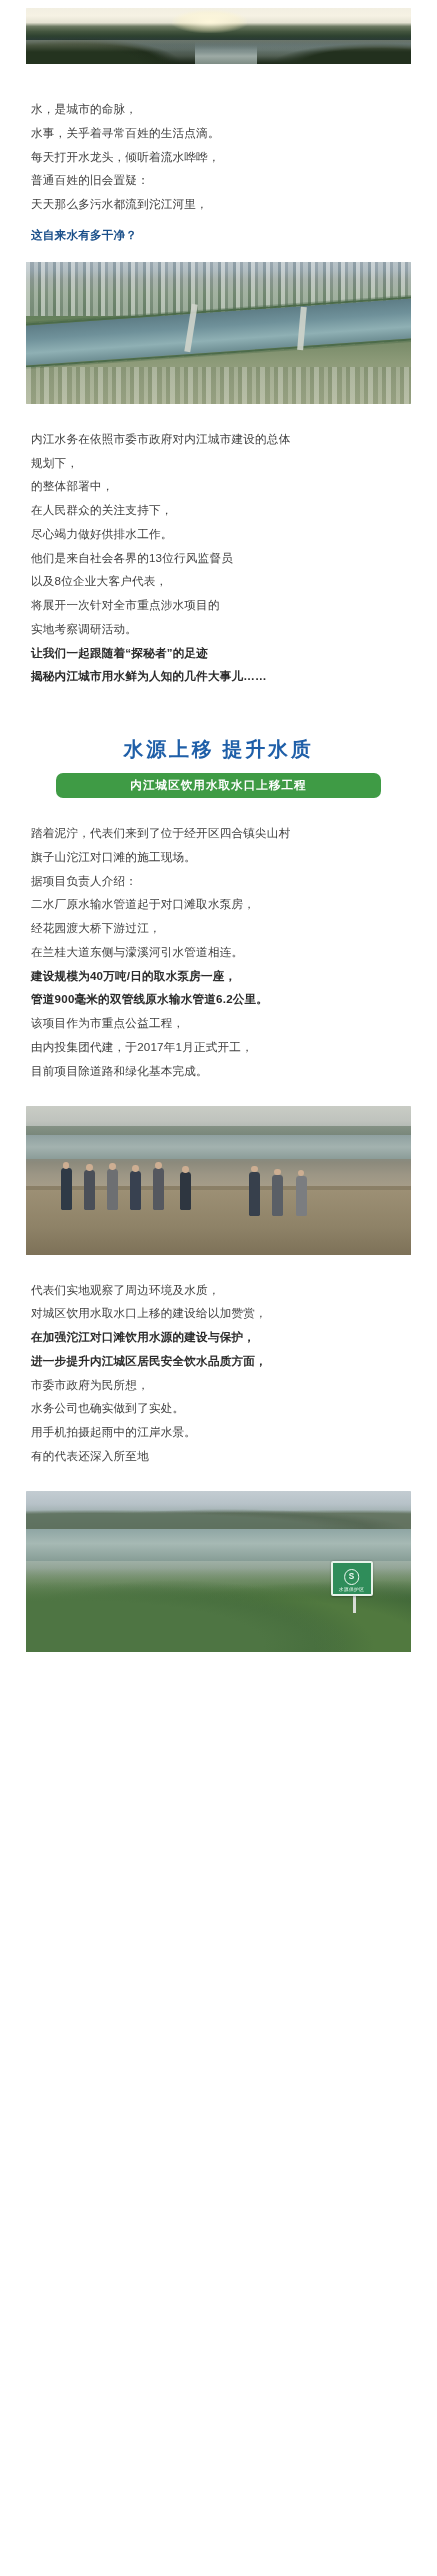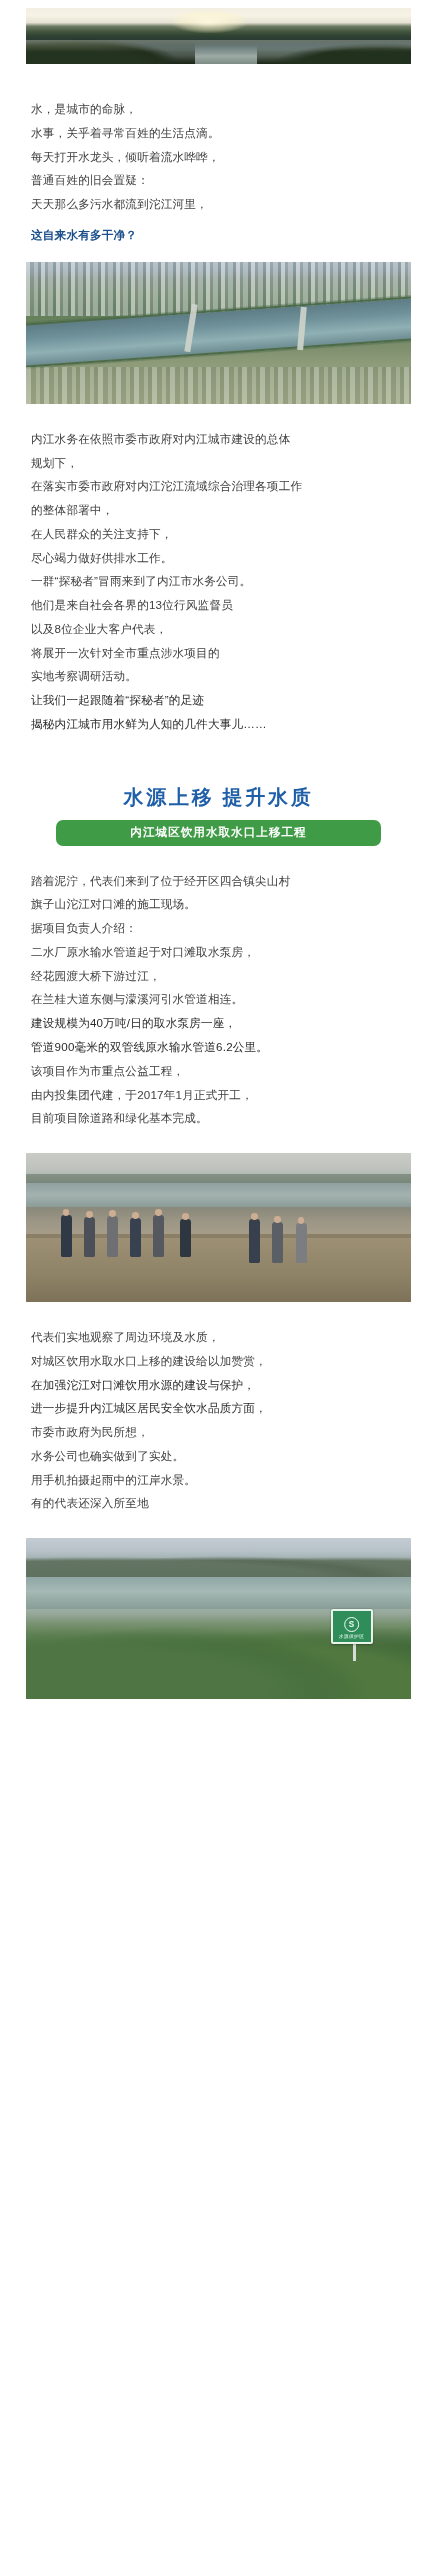--- a/index.html
+++ b/index.html
@@ -37,21 +37,21 @@
   .text-block p {
     margin: 0;
   }
   .text-block p.bold-blue {
     color: #1a4f8a;
     font-weight: bold;
     margin-top: 7px;
   }
   .text-block p.bold-dark {
     color: #2b2b2b;
-    font-weight: normal;
+    font-weight: bold;
   }
 
   
   .photo {
     width: 385px;
     margin: 0 auto;
     display: block;
     position: relative;
     overflow: hidden;
     border-radius: 0.7px;
@@ -409,25 +409,23 @@
     <div class="aerial-bridge"></div>
     <div class="aerial-bridge b2"></div>
     <div class="aerial-buildings2"></div>
   </div>
 
   <div class="spacer-md"></div>
 
   <div class="text-block">
     <p>内江水务在依照市委市政府对内江城市建设的总体</p>
     <p>规划下，</p>
-    <p>在落实市委市政府对内江沱江流域综合治理各项工作</p>
     <p>的整体部署中，</p>
     <p>在人民群众的关注支持下，</p>
     <p>尽心竭力做好供排水工作。</p>
-    <p>一群“探秘者”冒雨来到了内江市水务公司。</p>
     <p>他们是来自社会各界的13位行风监督员</p>
     <p>以及8位企业大客户代表，</p>
     <p>将展开一次针对全市重点涉水项目的</p>
     <p>实地考察调研活动。</p>
     <p class="bold-dark">让我们一起跟随着“探秘者”的足迹</p>
     <p class="bold-dark">揭秘内江城市用水鲜为人知的几件大事儿……</p>
   </div>
 
   <div class="spacer-lg"></div>
   <div class="spacer-sm"></div>

